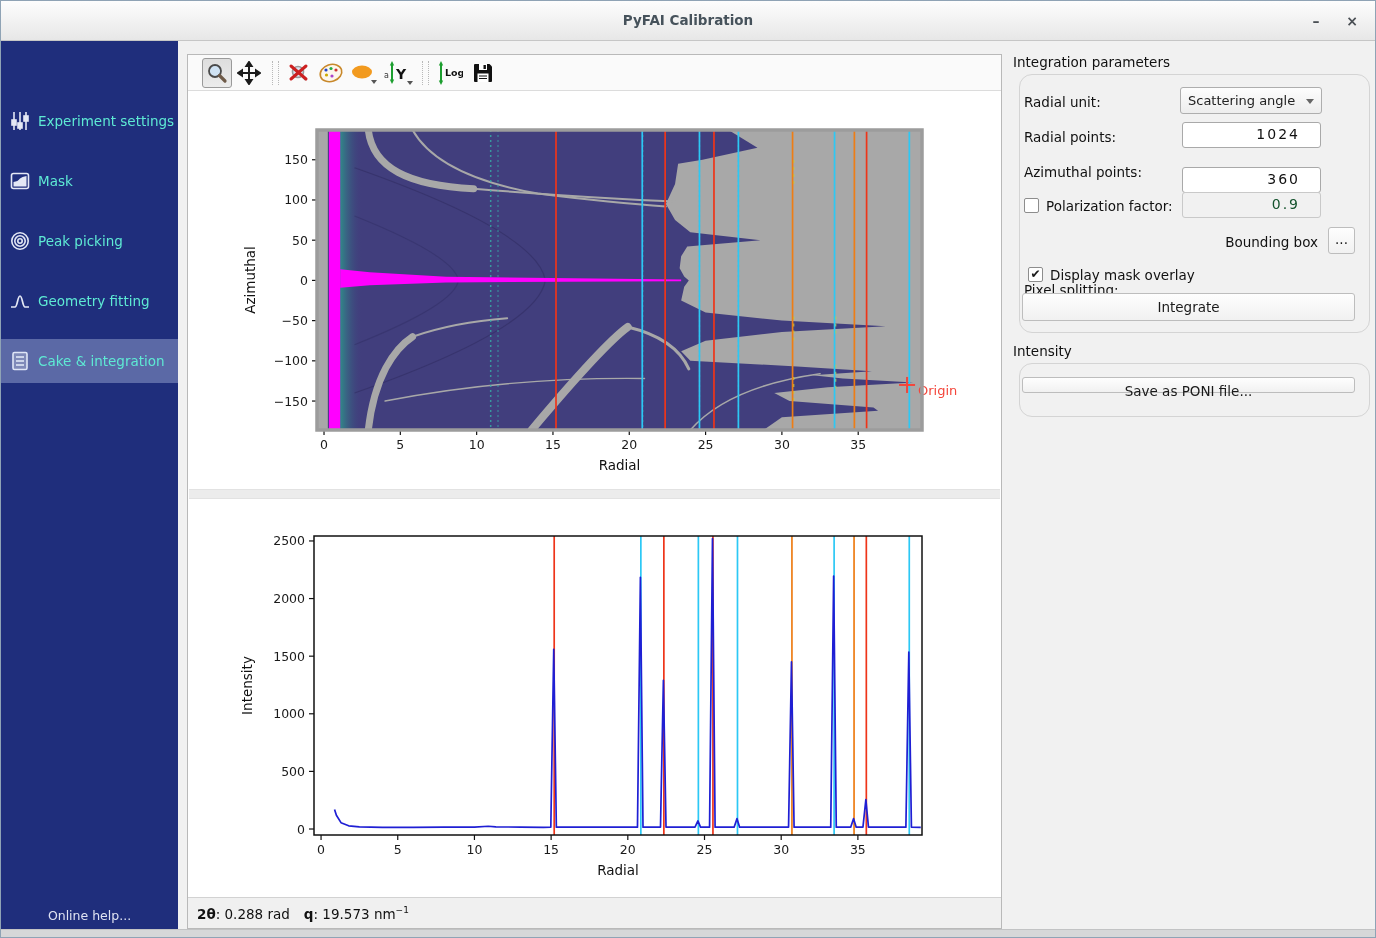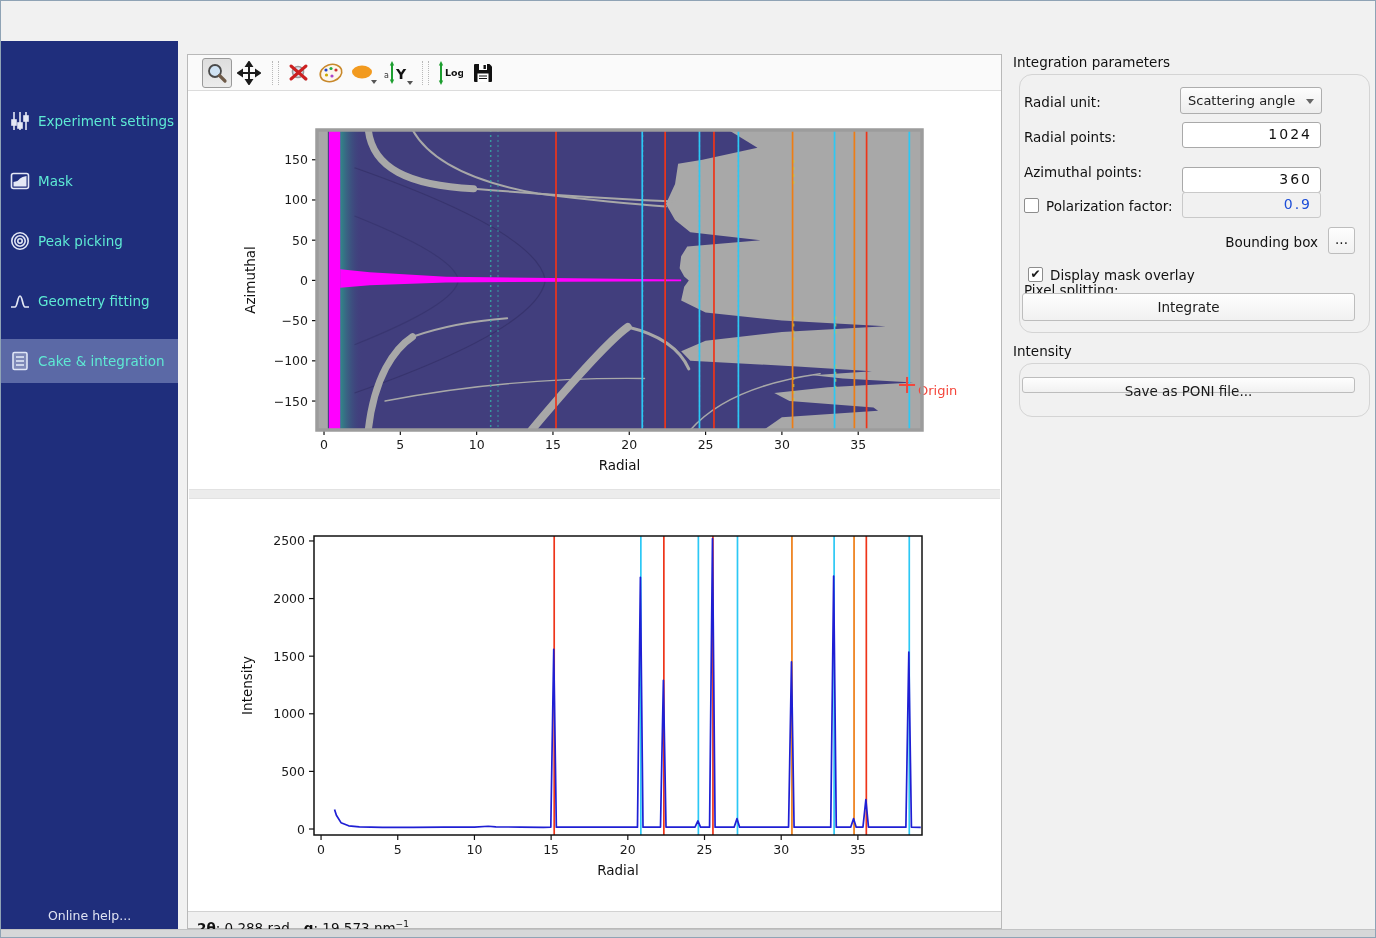--- a/index.html
+++ b/index.html
@@ -17,48 +17,53 @@
   .nav-item.selected{background:#5b69a6;}
   .nav-item .nicon{margin-left:9px;margin-right:8px;width:20px;height:20px;flex:none;}
   .online-help{position:absolute;left:0;bottom:8px;width:177px;text-align:center;color:#dfe3f2;font-size:12.5px;}
   
   .main{position:absolute;left:186px;top:53px;width:815px;height:875px;background:#ffffff;border:1px solid #b9b9b9;box-sizing:border-box;}
   .toolbar{position:absolute;left:0;top:0;width:100%;height:36px;background:#fafafa;border-bottom:1px solid #dcdcdc;box-sizing:border-box;}
   .tbtn{position:absolute;top:3px;width:30px;height:30px;border-radius:3px;display:flex;align-items:center;justify-content:center;}
   .tbtn.pressed{border:1px solid #9a9a9a;background:linear-gradient(#dedede,#ececec);box-sizing:border-box;}
   .tb-sep{position:absolute;top:6px;width:5px;height:24px;border-left:1px dotted #b8b8b8;border-right:1px dotted #b8b8b8;}
   .plot-sep{position:absolute;left:1px;top:434px;width:811px;height:10px;background:#ececec;border-top:1px solid #e2e2e2;border-bottom:1px solid #e2e2e2;box-sizing:border-box;}
-  .statusbar{position:absolute;left:0;bottom:0;width:100%;height:17px;background:#f0f0f0;border-top:1px solid #d2d2d2;box-sizing:border-box;font-size:13.5px;color:#111;}
+  .statusbar{position:absolute;left:0;bottom:0;width:100%;height:31px;background:#f0f0f0;border-top:1px solid #d2d2d2;box-sizing:border-box;font-size:13.5px;color:#111;}
   .statusbar .inner{padding:7px 0 0 9px;}
   .statusbar b{font-weight:bold;}
   .statusbar sup{font-size:9px;}
   .sb-gap{display:inline-block;width:14px;}
   
   .rpanel{position:absolute;left:1010px;top:40px;width:360px;height:890px;}
   .rp-title{position:absolute;left:2px;font-size:13.5px;color:#111;}
   .groupbox{position:absolute;left:8px;width:351px;border:1px solid #d4d4d4;border-radius:13px;background:#f1f1f1;box-sizing:border-box;}
   .flabel{position:absolute;font-size:13.5px;color:#111;}
   .combo{position:absolute;height:27px;border:1px solid #aeaeae;border-radius:3px;background:linear-gradient(#fdfdfd,#ededed);box-sizing:border-box;font-size:13px;color:#222;}
   .combo .ctext{position:absolute;left:7px;top:5px;right:22px;white-space:nowrap;overflow:hidden;}
   .combo .carrow{position:absolute;right:7px;top:11px;width:0;height:0;border-left:4.5px solid transparent;border-right:4.5px solid transparent;border-top:5px solid #666;}
   .tinput{position:absolute;height:26px;border:1px solid #a9a9a9;border-radius:3px;background:#fff;box-sizing:border-box;
-    font-size:14px;color:#111;text-align:right;padding:3px 8px 0 4px;letter-spacing:2px;}
-  .tinput.disabled{background:#f1f1f1;border-color:#c9c9c9;color:#1d4ed8;text-align:right;}
+    font-size:14px;color:#111;text-align:right;padding:3px 20px 0 4px;letter-spacing:2px;}
+  .tinput.disabled{background:#f1f1f1;border-color:#c9c9c9;color:#14532d;text-align:right;}
   .checkbox{position:absolute;width:15px;height:15px;border:1px solid #8d8d8d;border-radius:2px;background:#fff;box-sizing:border-box;font-size:12px;line-height:13px;text-align:center;color:#1a1a1a;font-weight:bold;}
   .btn{position:absolute;border:1px solid #bdbdbd;border-radius:3px;background:linear-gradient(#fefefe,#f1f1f1);
     font-size:13.5px;color:#1a1a1a;text-align:center;box-sizing:border-box;}
   .value-right{position:absolute;font-size:13.5px;color:#111;text-align:right;}
   .bottom-strip{position:absolute;left:0;bottom:0;width:100%;height:8px;background:#d6d7d8;border-top:1px solid #c2c3c4;box-sizing:border-box;}
   svg text{font-family:"DejaVu Sans",sans-serif;}
 </style>
 </head>
 <body>
 
 <div class="app">
 
+  <div class="titlebar">
+    <div class="title">PyFAI Calibration</div>
+    <div class="winbtn min">–</div>
+    <div class="winbtn close">×</div>
+  </div>
 
   <div class="sidebar">
     <div class="nav-item" style="top:58px;">
       <span class="nicon">
         <svg width="20" height="20" viewBox="0 0 20 20">
             <g stroke="#e4e8f5" stroke-width="1.6" fill="#e4e8f5">
           <line x1="4" y1="1" x2="4" y2="19"></line>
               <rect x="2" y="9" width="4" height="5"></rect>
           <line x1="10" y1="1" x2="10" y2="19"></line>
               <rect x="8" y="12" width="4" height="5"></rect>

